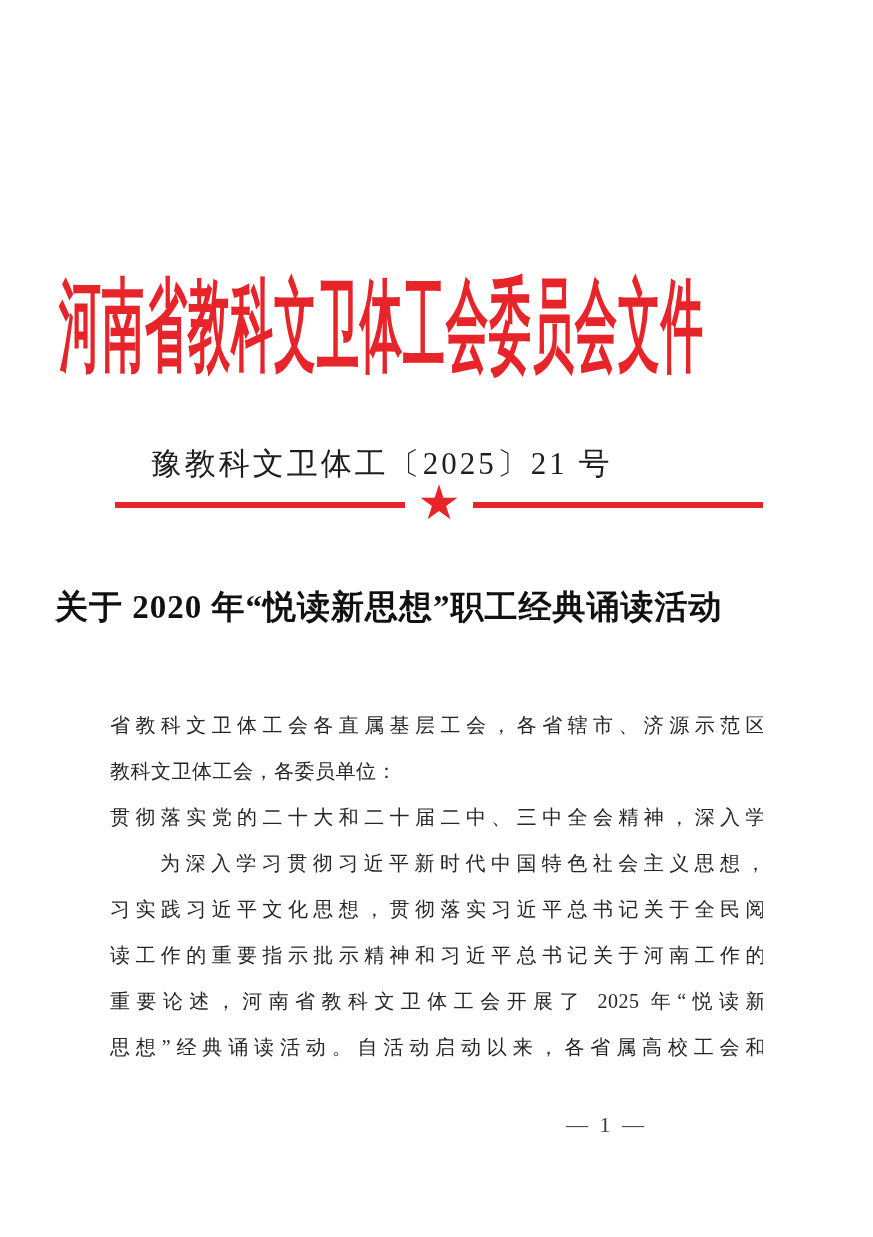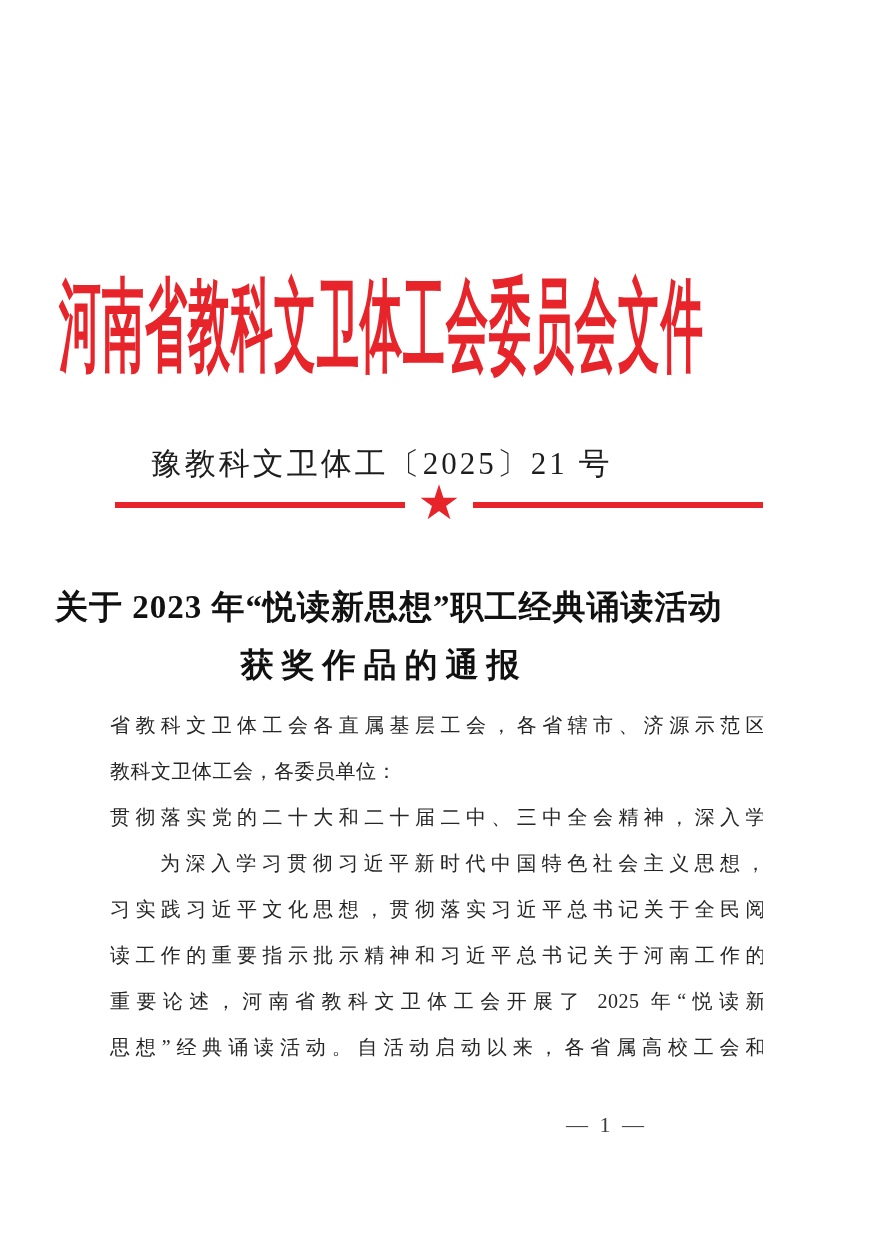--- a/index.html
+++ b/index.html
@@ -92,22 +92,21 @@
 
   <div class="doc-number">豫教科文卫体工〔2025〕21 号</div>
 
   <div class="red-rule">
     <span class="rule-seg"></span>
     <span class="rule-star">★</span>
     <span class="rule-seg"></span>
   </div>
 
   <h1 class="doc-title">
-    <span class="title-line">关于 2023 年“悦读新思想”职工经典诵读活动</span>
-    <span class="title-line second">获奖作品的通报</span>
+    <span class="title-line">关于 2020 年“悦读新思想”职工经典诵读活动</span>
   </h1>
 
   <div class="doc-body">
       <div class="body-line">省教科文卫体工会各直属基层工会，各省辖市、济源示范区</div>
       <div class="body-line no-justify">教科文卫体工会，各委员单位：</div>
       <div class="body-line">贯彻落实党的二十大和二十届二中、三中全会精神，深入学</div>
       <div class="body-line indent">为深入学习贯彻习近平新时代中国特色社会主义思想，</div>
       <div class="body-line">习实践习近平文化思想，贯彻落实习近平总书记关于全民阅</div>
       <div class="body-line">读工作的重要指示批示精神和习近平总书记关于河南工作的</div>
       <div class="body-line">重要论述，河南省教科文卫体工会开展了 2025 年“悦读新</div>

